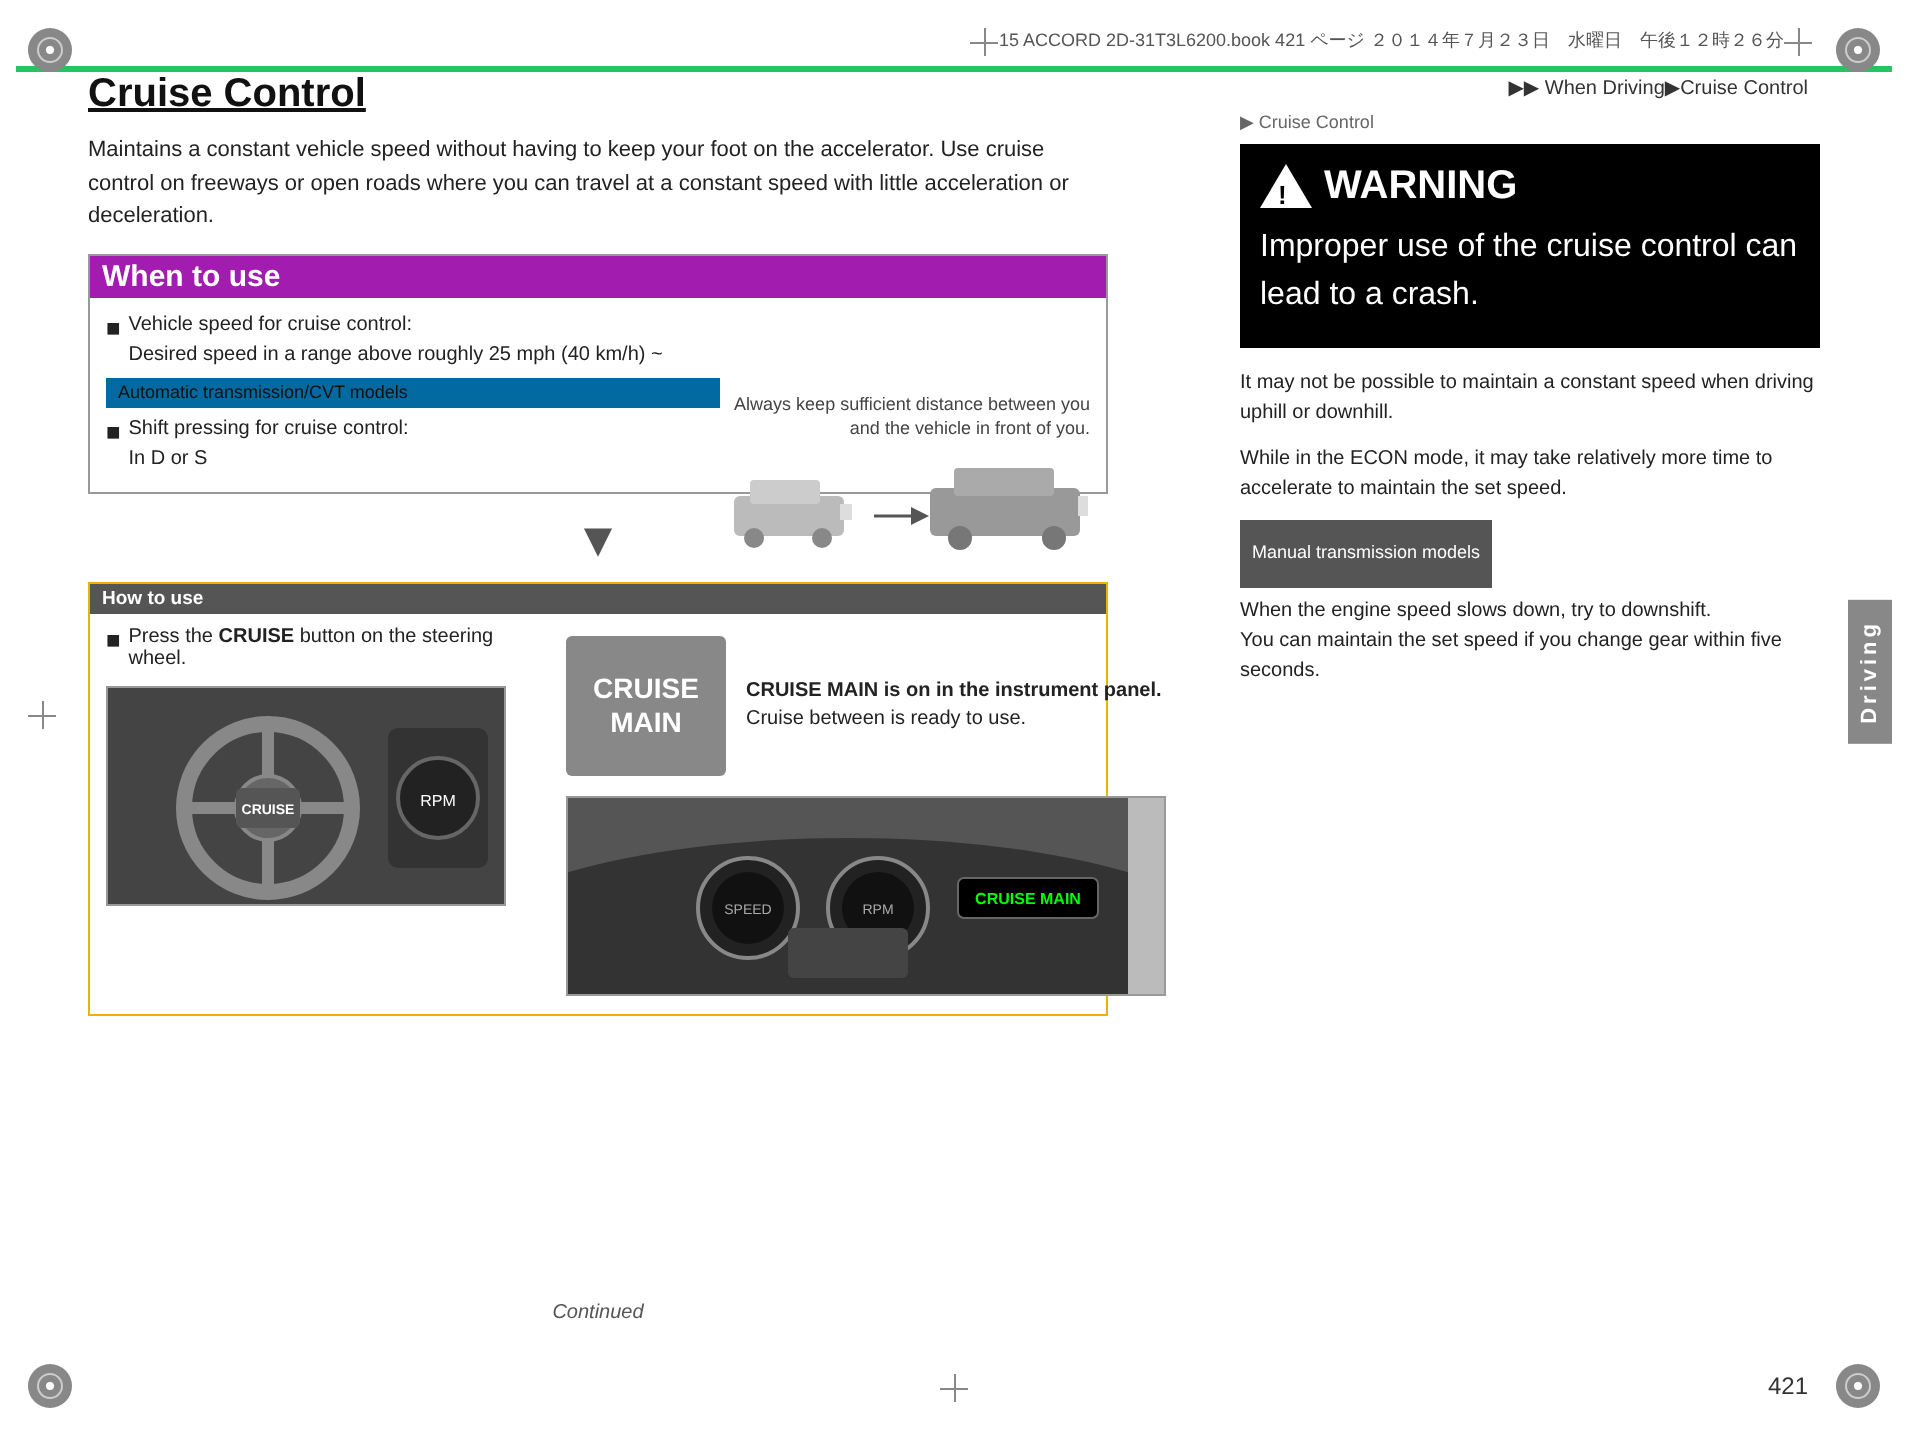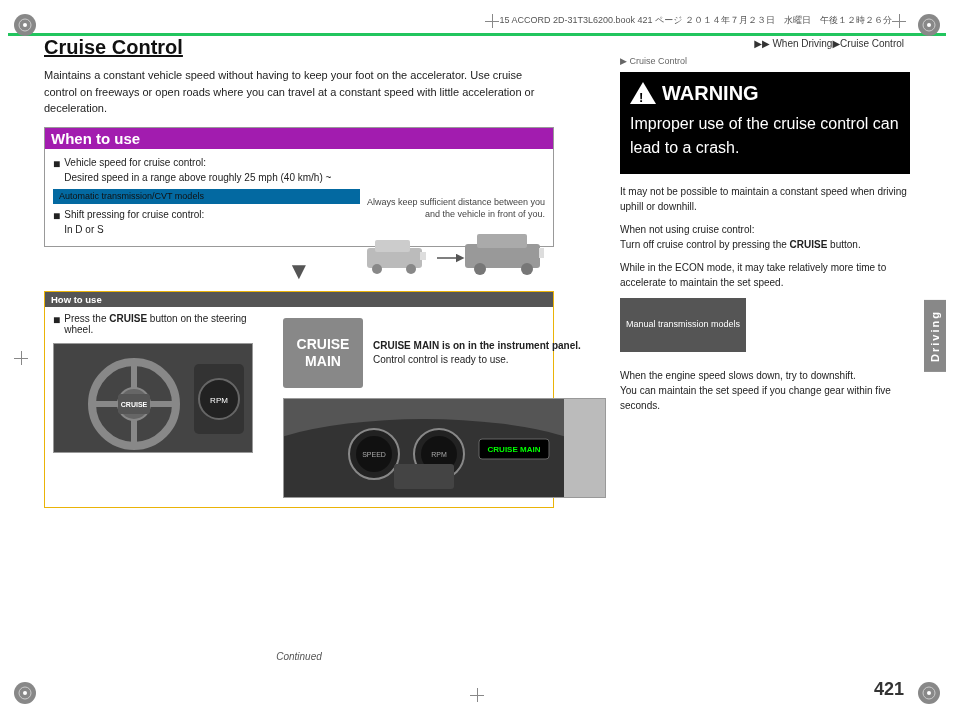--- a/index.html
+++ b/index.html
@@ -207,23 +207,23 @@
       font-size: 10px;
       color: #555;
       font-style: italic;
     }
 
     
     .page-number {
       position: absolute;
       bottom: 18px;
       right: 50px;
-      font-size: 18px;
+      font-size: 12px;
       color: #333;
-      font-weight: bold;
+      font-weight: normal;
     }
 
     
     .warning-box {
       background: #000;
       color: #fff;
       padding: 8px 10px;
       margin-bottom: 10px;
     }
     .warning-header {
@@ -283,22 +283,22 @@
       color: #222;
     }
     .right-body p {
       margin-bottom: 8px;
     }
 
     .manual-header {
       background: #555;
       color: #fff;
       font-size: 9px;
-      padding: 20px 6px;
-      margin-bottom: 12px;
+      padding: 10px 6px;
+      margin-bottom: 0;
       display: inline-block;
     }
 
     
     .driving-tab {
       position: absolute;
       right: 8px;
       top: 300px;
       background: #888;
       color: #fff;
@@ -478,25 +478,25 @@
       </div>
       <div style="display:flex; flex-direction:column; gap:10px; padding-top:5px;">
 
         <div style="display:flex; align-items:center; gap:10px;">
           <div class="cruise-main-box">
             <span>CRUISE</span>
             <span>MAIN</span>
           </div>
           <div class="how-right">
             <p><b>CRUISE MAIN is on in the instrument panel.</b></p>
-            <p>Control control is ready to use.</p>
+            <p>Cruise between is ready to use.</p>
           </div>
         </div>
 
-        <div style="width:323px; height:100px; background:#bbb; overflow:hidden; border:1px solid #999;">
+        <div style="width:300px; height:100px; background:#bbb; overflow:hidden; border:1px solid #999;">
           <svg viewBox="0 0 280 100" width="280" height="100">
             <rect width="280" height="100" fill="#555"></rect>
 
             <ellipse cx="140" cy="80" rx="200" ry="60" fill="#333"></ellipse>
 
             <circle cx="90" cy="55" r="25" fill="#222" stroke="#888" stroke-width="2"></circle>
             <circle cx="90" cy="55" r="18" fill="#111"></circle>
             <text x="90" y="58" font-size="7" fill="#aaa" text-anchor="middle">SPEED</text>
             <circle cx="155" cy="55" r="25" fill="#222" stroke="#888" stroke-width="2"></circle>
             <circle cx="155" cy="55" r="18" fill="#111"></circle>
@@ -526,23 +526,20 @@
         <div class="warning-triangle-outer"></div>
         <span class="warning-exclaim">!</span>
       </div>
       <span class="warning-title">WARNING</span>
     </div>
     <p class="warning-text">Improper use of the cruise control can lead to a crash.</p>
   </div>
 
   <div class="right-body">
     <p>It may not be possible to maintain a constant speed when driving uphill or downhill.</p>
-    <p>
-      <span>When not using cruise control:<br>Turn off cruise control by pressing the <b>CRUISE</b><span> button.</span></span>
-    </p>
     <p>While in the ECON mode, it may take relatively more time to accelerate to maintain the set speed.</p>
     <div style="margin-top:6px;">
       <div class="manual-header">Manual transmission models</div>
       <p style="margin-top:4px; white-space:pre-line;">When the engine speed slows down, try to downshift.
 You can maintain the set speed if you change gear within five seconds.</p>
     </div>
   </div>
 
 </div>
 

